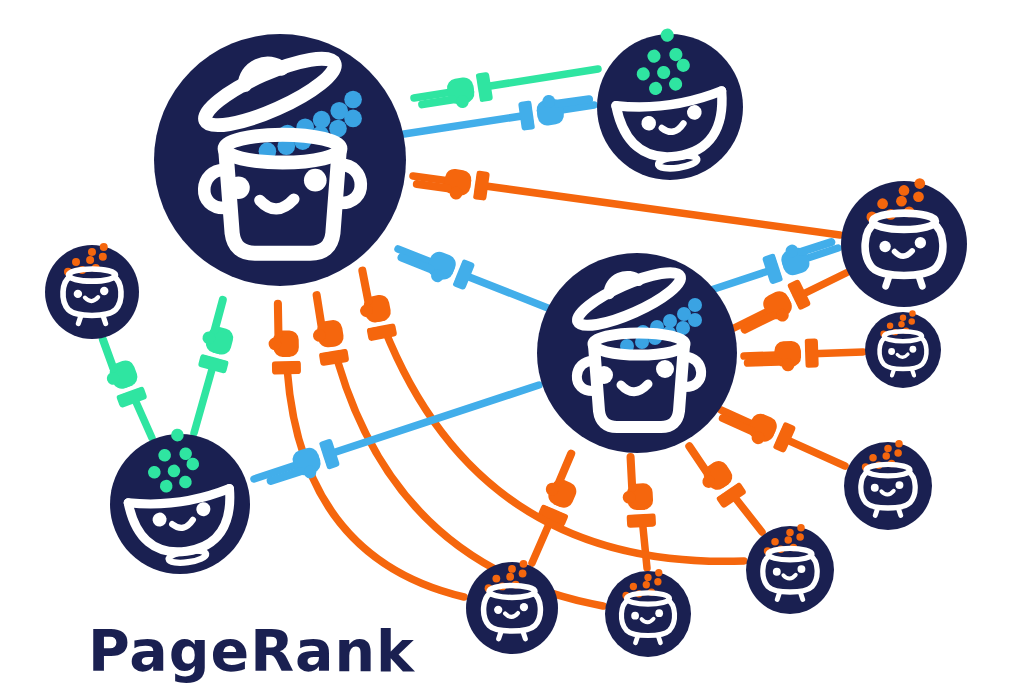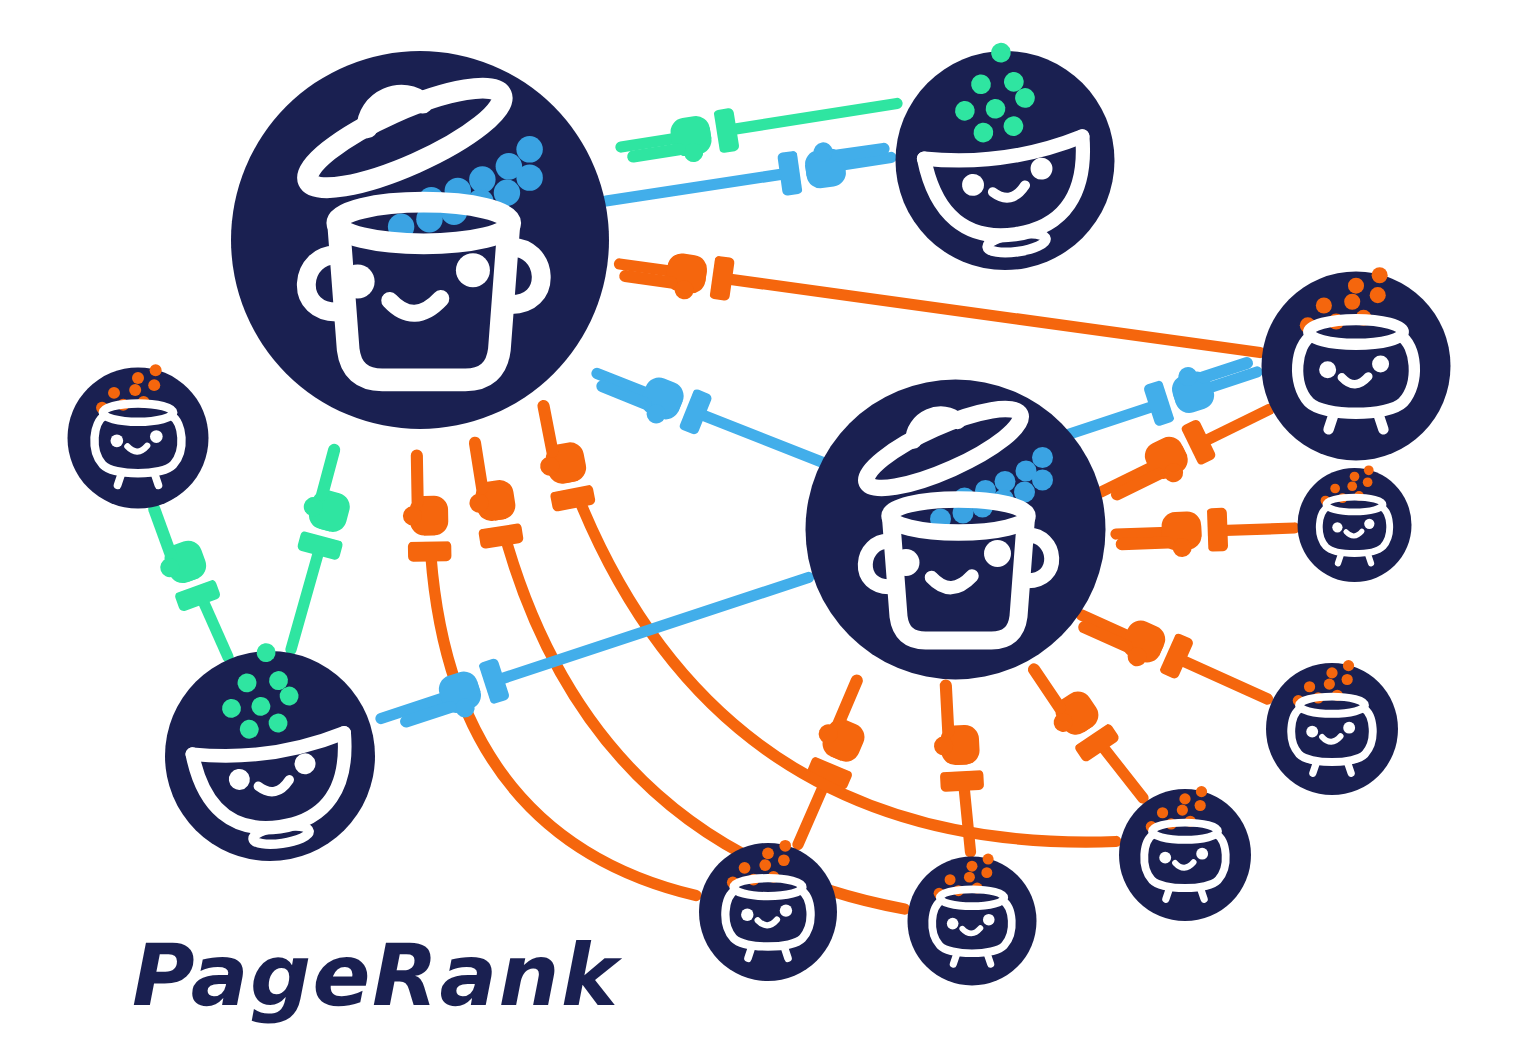--- a/index.html
+++ b/index.html
@@ -1,17 +1,17 @@
 <!DOCTYPE html>
 <html><head>
 <meta charset="utf-8">
 <style>
   html,body{margin:0;padding:0;background:#fff;}
   #stage{position:relative;width:1024px;height:698px;background:#fff;overflow:hidden;
-         font-family:"DejaVu Sans","Liberation Sans",sans-serif;font-style:italic;}
+         font-family:"DejaVu Sans","Liberation Sans",sans-serif;}
   #scene{position:absolute;left:0;top:0;}
   #title{position:absolute;left:88px;top:618px;font-size:57px;font-weight:700;
          letter-spacing:1px;color:#1a2051;font-family:"DejaVu Sans","Liberation Sans",sans-serif;}
 </style>
 </head>
 <body>
 
 <div id="stage">
   <svg id="scene" width="1024" height="698" viewBox="0 0 1024 698">
       <g>

